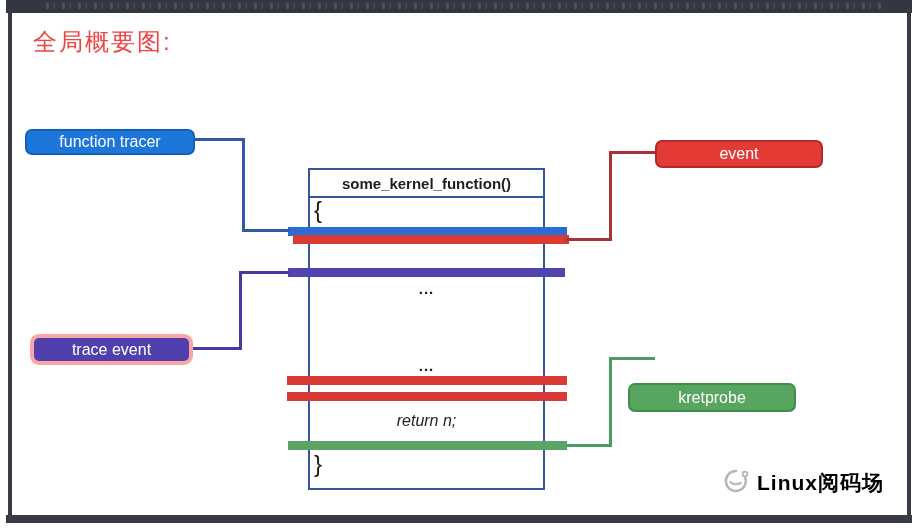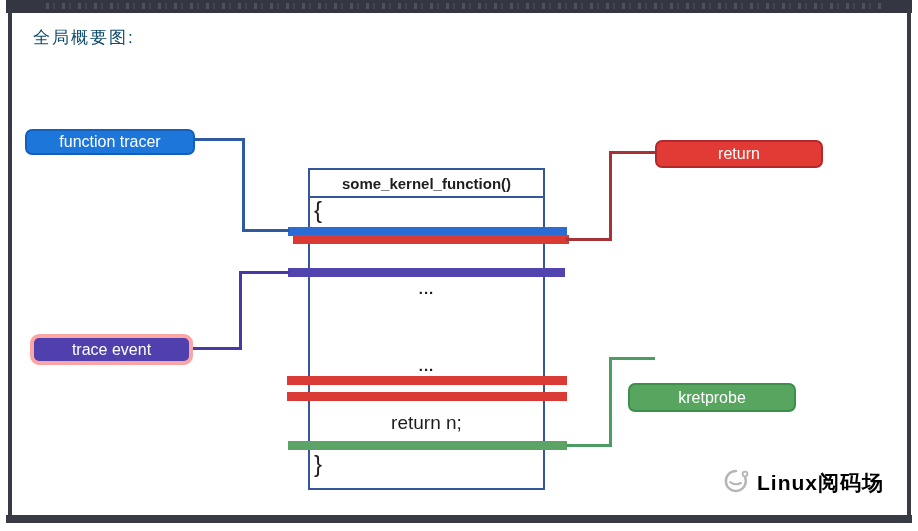--- a/index.html
+++ b/index.html
@@ -27,21 +27,21 @@
       rgba(160,168,182,0.25) 7px 9px, transparent 9px 16px);
     opacity:.5;
   }
   .left-border  { left:8px;  top:9px; width:4px; height:511px; }
   .right-border { left:907px; top:9px; width:4px; height:511px; }
   .bottom-bar   { left:6px; top:515px; width:906px; height:8px; }
 
   
   .title {
     position:absolute; left:33px; top:26px;
-    font-size:17px; color:#0c4a6e; letter-spacing:2px;
+    font-size:24px; color:#ef4444; letter-spacing:2px;
   }
 
   
   .lbl {
     position:absolute;
     display:flex; align-items:center; justify-content:center;
     color:#fff; font-size:16px;
     border-radius:7px;
   }
   .lbl-blue   { background:#1d76d9; border:2px solid #1460b6; }
@@ -61,21 +61,21 @@
     font-size:15px; color:#1e1e1e; font-weight:600;
   }
   .brace {
     position:absolute; font-size:24px; color:#1e1e1e; font-weight:500;
   }
   .kcenter {
     position:absolute; left:0; width:100%;
     text-align:center; color:#1e1e1e;
   }
   .ellipsis { font-weight:700; font-size:15px; letter-spacing:1px; }
-  .return-stmt { font-size:19px; font-weight:500; }
+  .return-stmt { font-size:16px; font-weight:500;font-style:italic; }
 
   
   .bar { position:absolute; height:9px; }
   .bar-blue   { background:#2a6bd4; }
   .bar-red    { background:#d93a33; }
   .bar-purple { background:#5244ae; }
   .bar-green  { background:#5ca465; }
 
   
   .seg { position:absolute; }
@@ -105,21 +105,21 @@
   <div class="frame top-strip"></div>
   <div class="frame left-border"></div>
   <div class="frame right-border"></div>
   <div class="frame bottom-bar"></div>
 
   <div class="title">全局概要图:</div>
 
   <div class="lbl lbl-blue" style="left:25px; top:129px; width:170px; height:26px;">function tracer</div>
   <div class="lbl lbl-purple" style="left:30px; top:334px; width:163px; height:31px;">trace event</div>
 
-  <div class="lbl lbl-red" style="left:655px; top:140px; width:168px; height:28px;">return</div>
+  <div class="lbl lbl-red" style="left:655px; top:140px; width:168px; height:28px;">event</div>
   <div class="lbl lbl-green" style="left:628px; top:344px; width:168px; height:29px;margin-top:39px;">kretprobe</div>
 
   <div class="kbox">
     <div class="kbox-header">some_kernel_function()</div>
   </div>
   <div class="brace" style="left:314px; top:196px;">{</div>
   <div class="kcenter ellipsis" style="left:308px; top:280px; width:237px;">...</div>
   <div class="kcenter ellipsis" style="left:308px; top:357px; width:237px;">...</div>
   <div class="kcenter return-stmt" style="left:308px; top:412px; width:237px;">return n;</div>
   <div class="brace" style="left:314px; top:450px;">}</div>

